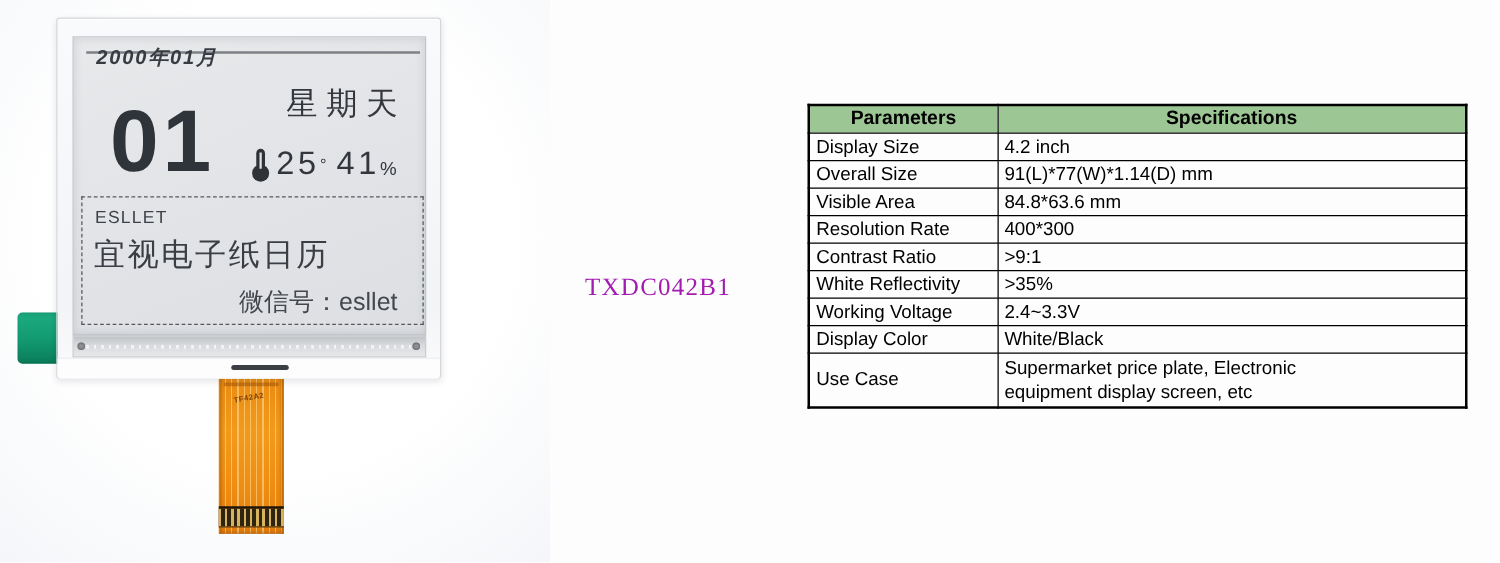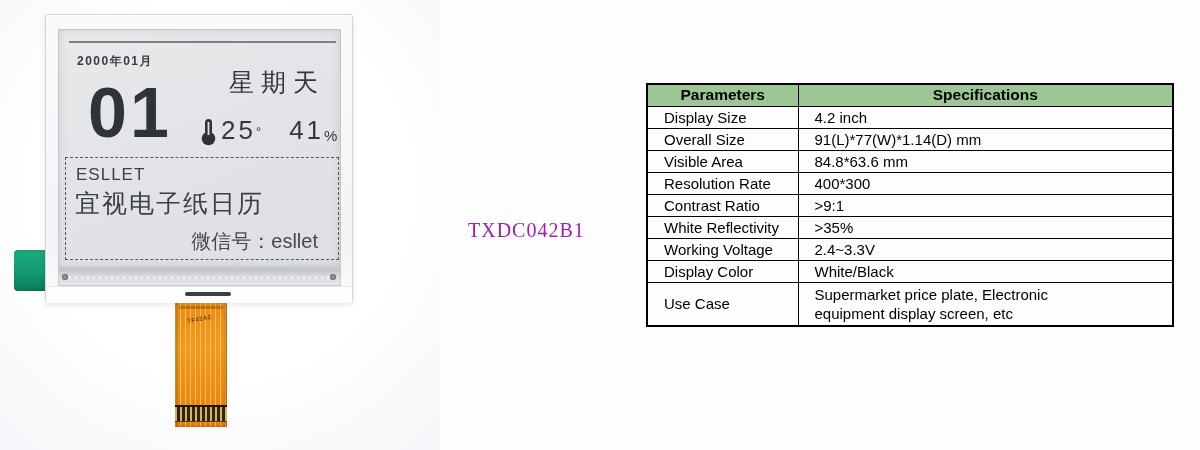--- a/index.html
+++ b/index.html
@@ -35,36 +35,36 @@
   .panel { position:absolute; left:45px; top:14px; width:308px; height:289px; z-index:1;
     background:linear-gradient(180deg,#f9fafb 0%, #f3f4f6 80%, #fbfbfc 100%);
     border:1px solid #d3d6da; border-radius:3px;
     box-shadow:0 2px 5px rgba(40,50,70,.12), inset 0 1px 0 #ffffff; }
 
   .screen { position:absolute; left:12px; top:14px; width:283px; height:239px;
     background:linear-gradient(160deg,#e7e9eb 0%, #e1e3e6 55%, #dddfe2 100%);
     border:1px solid #c2c5c9; box-shadow:inset 0 0 8px rgba(110,115,125,.22);
     color:#34383e; }
   .top-line { position:absolute; left:10px; right:4px; top:11px; height:1.5px; background:#7d8085; }
-  .date { position:absolute; left:18px; top:23px; font-size:12px; font-weight:bold;
-    letter-spacing:1.5px; color:#383c42; }
+  .date { position:absolute; left:18px; top:6px; font-size:16px; font-weight:bold;
+    letter-spacing:1.5px; color:#383c42;font-style:italic; }
   .weekday { position:absolute; left:170px; top:36px; font-size:25px; letter-spacing:7px;
     font-family:"Liberation Serif", serif; color:#34383e;text-align:center; }
   .day { position:absolute; left:29px; top:48px; font-size:70px; font-weight:600;
     line-height:1; letter-spacing:3px; color:#2f333a; }
   .temp-row { position:absolute; left:140px; top:85px; display:flex; align-items:center;
     font-size:26px; letter-spacing:3px; color:#33373d; }
   .thermo { margin-top:2px; margin-right:3px; }
   .deg { font-size:13px; margin-top:1px; letter-spacing:0; }
-  .hum { margin-left:28px; }
+  .hum { margin-left:8px; }
   .pct { font-size:15px; margin-top:9px; letter-spacing:0; }
 
   .ad-box { position:absolute; left:6px; top:127px; width:274px; height:103px;
     border:1.5px dashed #55585e; }
-  .brand { position:absolute; left:10px; top:7px; font-size:17px; letter-spacing:1px; color:#3e4248; }
+  .brand { position:absolute; left:10px; top:7px; font-size:14px; letter-spacing:1px; color:#3e4248; }
   .product { position:absolute; left:9px; top:29px; font-size:25px; letter-spacing:2px; color:#3b3f45; }
   .wechat { position:absolute; right:20px; top:70px; font-size:20px; color:#44484e; }
 
   .driver-strip { position:absolute; left:12px; top:253px; width:283px; height:18px;
     background:linear-gradient(180deg,#bfc2c6 0%, #d8dadd 45%, #e7e8ea 100%);
     border:1px solid #c9ccd0; }
   .dot-line { position:absolute; left:10px; right:10px; top:7px; height:3px;
     background:repeating-linear-gradient(90deg,#f2f3f4 0 2px, rgba(0,0,0,0) 2px 6px); }
   .screw { position:absolute; top:5px; width:6px; height:6px; border-radius:50%;
     background:#8e9195; box-shadow:inset 0 0 1px 1px #6f7276; }
@@ -76,21 +76,21 @@
     background:#3b3e42; border-radius:2px; }
 
   
   .model-label { position:absolute; left:468px; top:219px;
     font-family:"Liberation Serif", serif; font-size:20px; letter-spacing:1px; color:#a21caf; }
 
   
   table.spec-table { position:absolute; left:646px; top:83px; width:526px;
     border-collapse:collapse; table-layout:fixed; border:2px solid #000;
     font-size:15px; color:#000; }
-  .spec-table th, .spec-table td { border:1.5px solid #000; padding:1px 16px;
+  .spec-table th, .spec-table td { border:1.5px solid #000; padding:1px 5px;
     vertical-align:middle; overflow:hidden; }
   .spec-table th { height:22px; font-size:15.5px; font-weight:bold; text-align:center; }
   .spec-table td { height:20px; line-height:19px; }
   .spec-table col.c-param { width:151px; }
   .spec-table col.c-spec  { width:375px; }
   .spec-table tbody tr:last-child td { height:44px; }
   .spec-table tbody tr:last-child td.spec { padding-right:82px; }
 </style>
 </head>
 <body>

